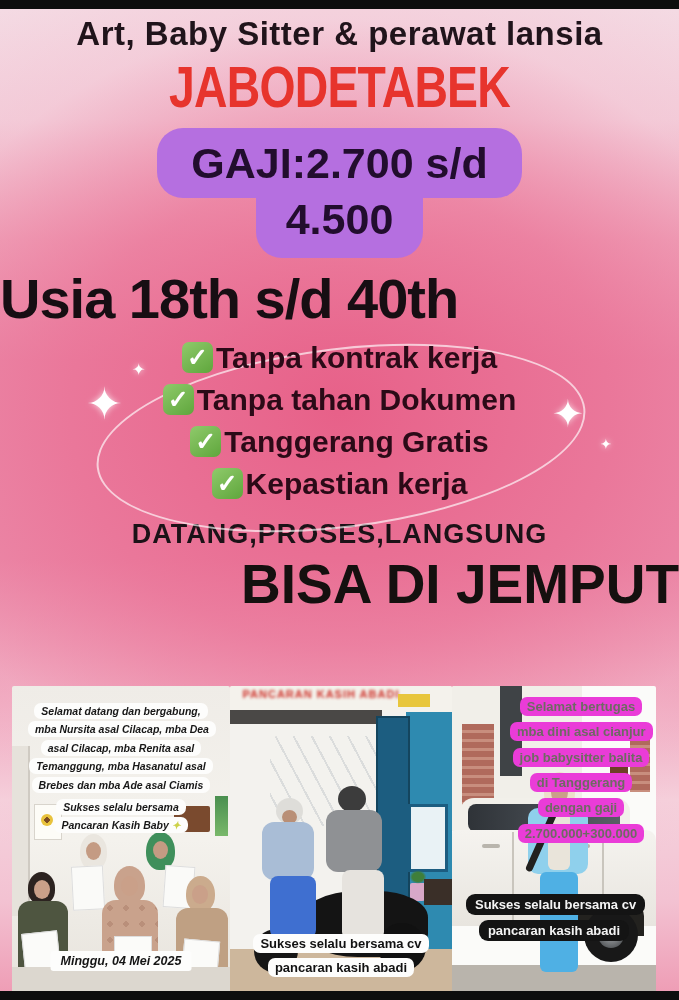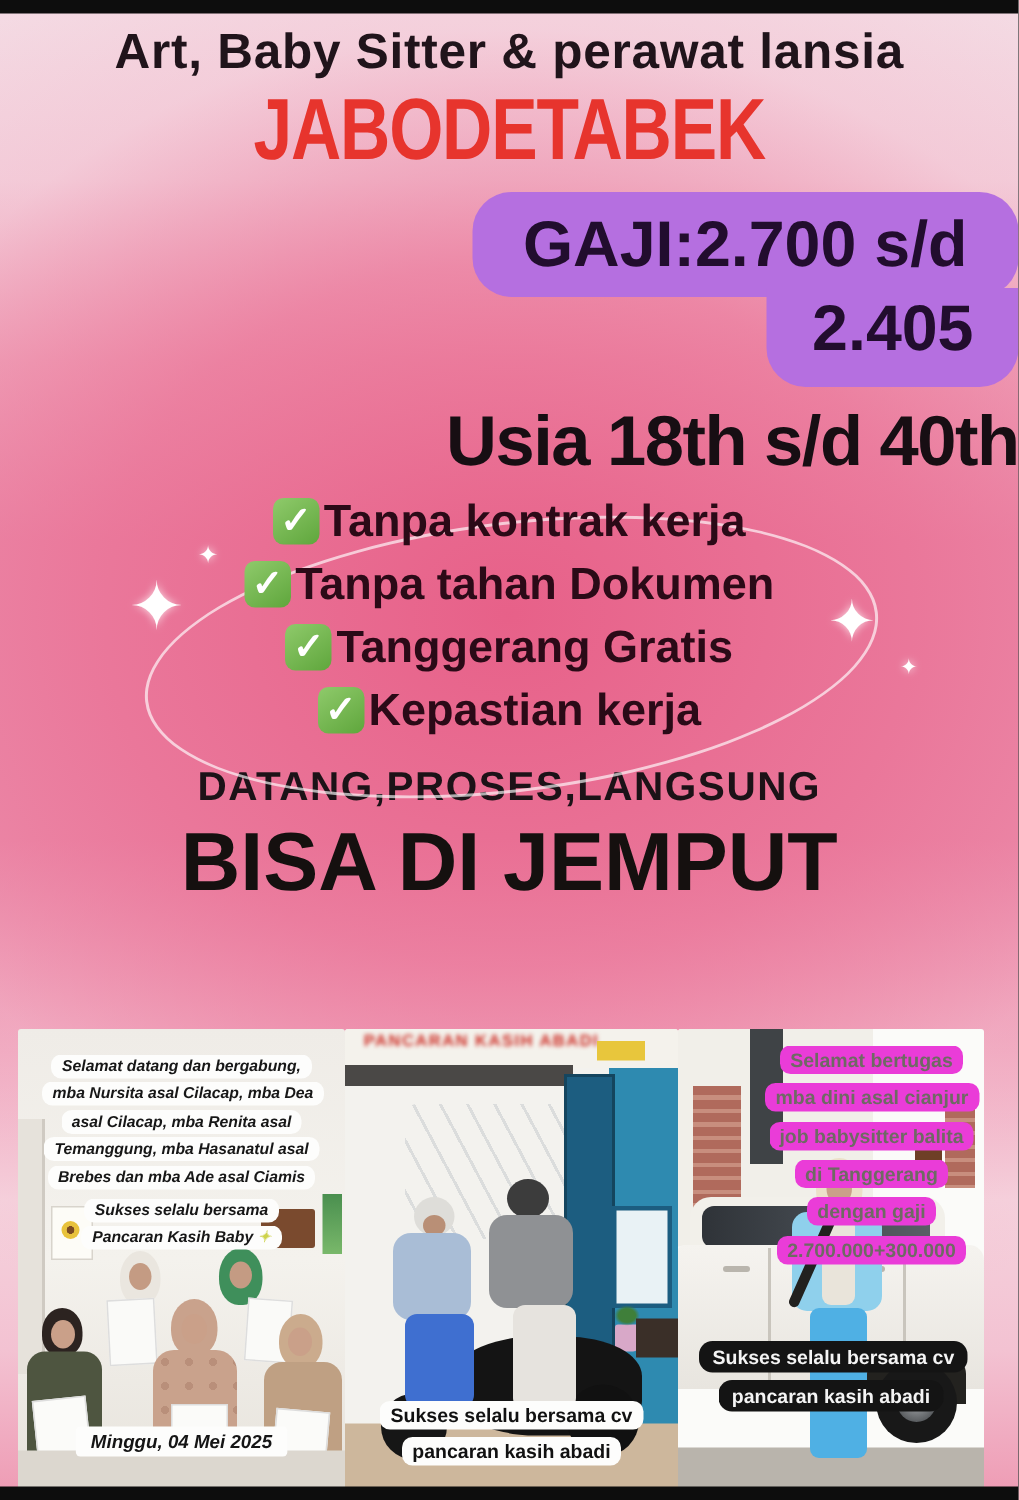--- a/index.html
+++ b/index.html
@@ -8,40 +8,40 @@
     font-family:"Liberation Sans",sans-serif;
     background:
       radial-gradient(90% 52% at 50% 41%, rgba(231,92,133,.85) 0%, rgba(235,118,153,.7) 45%, rgba(244,178,198,.3) 75%, rgba(246,215,225,0) 100%),
       linear-gradient(180deg,#f4dee6 0%,#f3d3de 12%,#ee9db5 24%,#e87b9e 36%,#e87b9e 56%,#f0a9c0 70%,#f5d2dd 80%,#f3c2d2 90%,#ee9ab3 100%);
   }
   .strip{position:absolute;left:0;right:0;height:9px;background:#0d0d0d;z-index:30;}
   .strip.top{top:0}.strip.bottom{bottom:0}
   .title{padding-top:15px;text-align:center;font-size:33px;font-weight:bold;color:#20141b;letter-spacing:.5px;}
   .region{text-align:center;font-size:58px;line-height:1.02;font-weight:bold;color:#e7342d;
     transform:scaleX(.8);transform-origin:50% 50%;letter-spacing:-1px;margin-top:4px;}
-  .salary{margin-top:12px;text-align:right;line-height:0;}
+  .salary{margin-top:12px;text-align:center;line-height:0;}
   .salary .l1,.salary .l2{display:inline-block;background:#b56fe0;color:#220d2e;font-weight:bold;line-height:1.3;}
   .salary .l1{font-size:43px;padding:8px 34px 6px;border-radius:26px;}
   .salary .l2{font-size:43px;padding:0 30px 10px;border-radius:0 0 26px 26px;margin-top:-6px;}
-  .age{margin-top:8px;text-align:right;font-size:47px;font-weight:900;color:#170e13;letter-spacing:-1px;}
+  .age{margin-top:8px;text-align:left;font-size:56px;font-weight:900;color:#170e13;letter-spacing:-1px;}
   .deco-ellipse{position:absolute;left:95px;top:348px;width:488px;height:176px;border:2px solid rgba(255,255,255,.65);
     border-radius:50%;transform:rotate(-7deg);pointer-events:none;}
   .sparkle{position:absolute;color:#fff;text-shadow:0 0 6px rgba(255,255,255,.8);z-index:5;}
   .sp1{left:86px;top:378px;font-size:44px;}
   .sp2{left:132px;top:360px;font-size:16px;}
   .sp3{left:552px;top:392px;font-size:38px;}
   .sp4{left:600px;top:436px;font-size:14px;}
   .benefits{margin-top:6px;position:relative;z-index:6;}
   .benefit-row{display:flex;justify-content:center;align-items:center;height:42px;}
   .check{display:inline-flex;justify-content:center;align-items:center;width:31px;height:31px;margin-right:3px;
     background:linear-gradient(145deg,#8fca6b,#5fa63c);border-radius:7px;color:#fff;font-size:25px;font-weight:bold;line-height:1;}
   .benefit-label{font-size:30px;font-weight:bold;color:#2b0a17;}
   .process1{margin-top:14px;text-align:center;font-size:27px;font-weight:800;color:#1c1217;letter-spacing:1px;}
   .process2{margin-top:8px;text-align:center;font-size:27px;font-weight:800;color:#1c1217;letter-spacing:1px;}
-  .pickup{margin-top:2px;text-align:center;font-size:55px;font-weight:900;color:#15100f;letter-spacing:0;}
+  .pickup{margin-top:2px;text-align:right;font-size:55px;font-weight:900;color:#15100f;letter-spacing:0;}
   
   .photos{position:absolute;left:12px;top:686px;display:flex;z-index:10;}
   .photo{position:relative;overflow:hidden;border-radius:2px;}
   .photo--left{width:218px;height:307px;background:linear-gradient(180deg,#efece7 0%,#f4f2ed 50%,#e7e3dc 100%);margin-right:6px;font-style:italic;}
   .photo--mid{width:222px;height:307px;background:#f3f2ee;margin-right:10px;}
   .photo--right{width:204px;height:307px;background:#fbfbf9;}
   .abs{position:absolute;}
   
   .cap{position:absolute;text-align:center;font-weight:bold;z-index:6;}
   .cap>span{border-radius:7px;padding:2px 7px;box-decoration-break:clone;-webkit-box-decoration-break:clone;}
@@ -65,21 +65,21 @@
 <body>
 
 <div class="poster">
   <div class="strip top"></div>
 
   <div class="title">Art, Baby Sitter &amp; perawat lansia</div>
   <div class="region">JABODETABEK</div>
 
   <div class="salary">
     <div><span class="l1">GAJI:2.700 s/d</span></div>
-    <div><span class="l2">2.405</span></div>
+    <div><span class="l2">4.500</span></div>
   </div>
 
   <div class="age">Usia 18th s/d 40th</div>
 
   <div class="deco-ellipse"></div>
   <span class="sparkle sp1">✦</span>
   <span class="sparkle sp2">✦</span>
   <span class="sparkle sp3">✦</span>
   <span class="sparkle sp4">✦</span>
 

